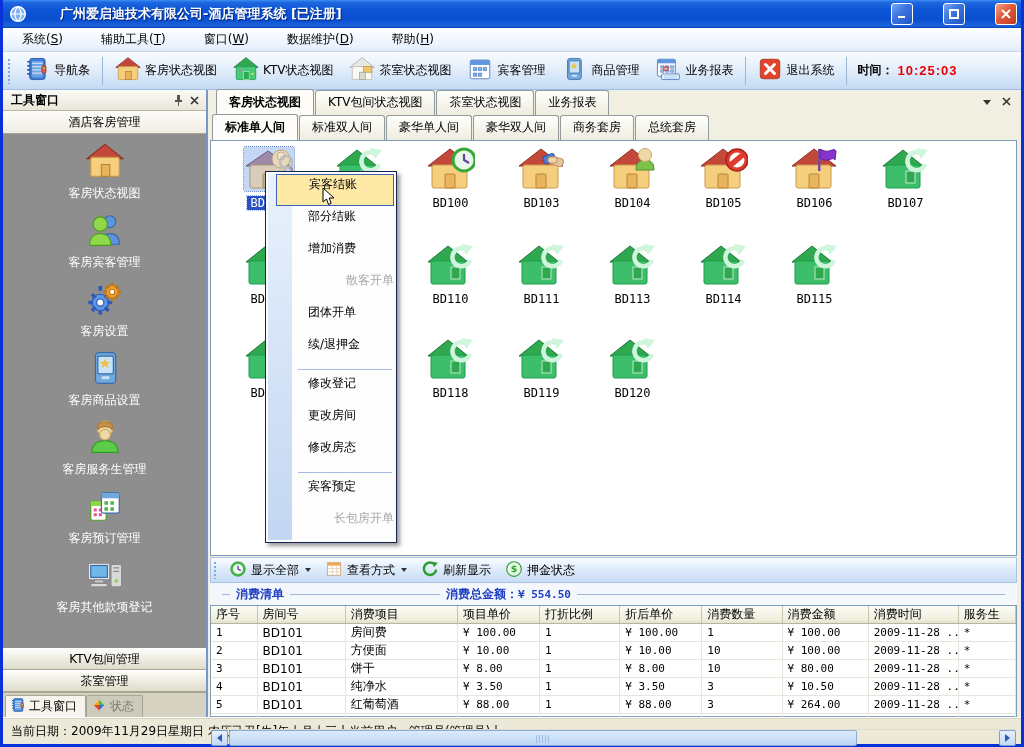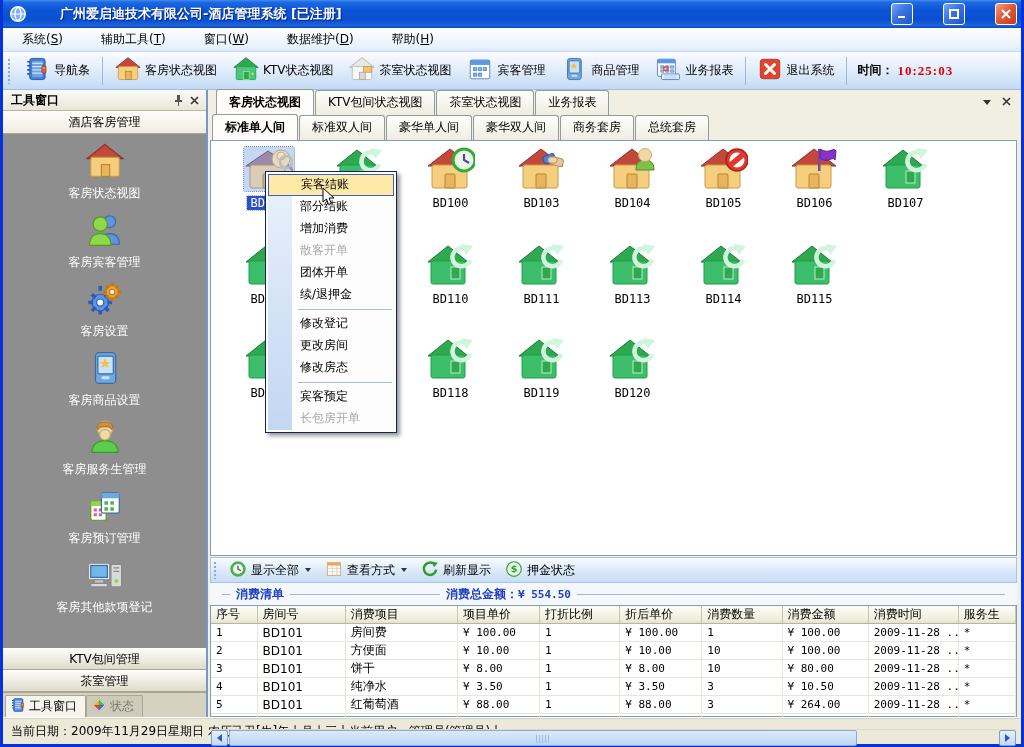--- a/index.html
+++ b/index.html
@@ -29,21 +29,21 @@
   
   .toolbar { height:38px; flex:none; display:flex; align-items:center; padding:0 4px 0 2px;
     background:linear-gradient(180deg,#FAFCFF 0%,#E3EEFB 45%,#CCE0F6 85%,#C3D9F3 100%);
     border-bottom:1px solid #9EBEE4; }
   .grip { width:5px; height:26px; margin:0 4px 0 2px; flex:none;
     background-image:radial-gradient(#88A8D8 1px, transparent 1.6px); background-size:4px 4px; }
   .tb-btn { display:flex; align-items:center; gap:4px; padding:2px 8px; white-space:nowrap; border-radius:2px; }
   .tb-btn svg { flex:none; }
   .tb-sep { width:1px; height:28px; background:#9FB8D8; margin:0 4px; flex:none; }
   .tb-time { display:flex; align-items:center; gap:4px; padding:0 6px; font-weight:bold; }
-  .tb-time .tval { color:#E80000; font-family:Liberation Serif, serif; font-size:13px; letter-spacing:1px; }
+  .tb-time .tval { color:#E80000; font-family:Liberation Sans, sans-serif; font-size:13px; letter-spacing:1px; }
 
   
   .content { flex:1; display:flex; min-height:0; background:#ECE9D8; }
 
   
   .sidebar { width:205px; flex:none; display:flex; flex-direction:column; border-right:2px solid #7A96C8; background:#8E8E8E; }
   .sb-titlebar { height:21px; flex:none; display:flex; align-items:center; padding:0 4px 0 8px;
      background:linear-gradient(180deg,#FBFAF6,#E9E6D8); border-bottom:1px solid #B9B5A2; color:#000; }
   .sb-titlebar .sb-title { flex:1; font-weight:bold; }
   .sb-titlebar .sb-ctl { width:16px; height:15px; display:flex; align-items:center; justify-content:center; color:#444; }
@@ -76,22 +76,22 @@
   .room-ic { width:50px; height:44px; display:flex; align-items:center; justify-content:center; border-radius:2px; }
   .room-cell.selected .room-ic { background:#C6D7F5; outline:1px dotted #5A7AC0; }
   .room-lbl { margin-top:5px; font-family:"DejaVu Sans Mono",monospace; font-size:12px; color:#000; padding:0 3px; }
   .room-cell.selected .room-lbl { background:#2A50C8; color:#fff; outline:1px dotted #9FB4E8; }
 
   
   .ctx-menu { position:absolute; left:54px; top:30px; width:132px; background:#FDFDFD;
      border:1px solid #16254F; box-shadow:3px 3px 4px rgba(0,0,0,.4); padding:2px; z-index:10; }
   .ctx-strip { position:absolute; left:2px; top:2px; bottom:2px; width:24px;
      background:linear-gradient(180deg,#E9F1FC 0%,#C3D6F2 100%); }
-  .ctx-item { position:relative; height:22px; line-height:21px; padding-left:32px; color:#000; white-space:nowrap; }
-  .ctx-item.disabled { color:#A8A8A8; }
+  .ctx-item { position:relative; height:32px; line-height:21px; padding-left:32px; color:#000; white-space:nowrap;margin-left:8px; }
+  .ctx-item.disabled { color:#A8A8A8;text-align:right; }
   .ctx-item.highlighted { background:#FFE9A6; border:1px solid #3A63B8; line-height:19px; }
   .ctx-sep { height:1px; background:#A6BBE2; margin:3px 2px 3px 30px; position:relative; }
   .ctx-cursor { position:absolute; left:56px; top:15px; z-index:11; }
 
   
   .actionbar { height:26px; flex:none; display:flex; align-items:center; margin-top:1px;
      background:linear-gradient(180deg,#FAFCFF 0%,#DCEAFA 50%,#C8DDF5 100%); border:1px solid #A9C4E4; }
   .ab-btn { display:flex; align-items:center; gap:4px; padding:2px 7px; white-space:nowrap; }
   .dd-arrow { width:0; height:0; border-left:3px solid transparent; border-right:3px solid transparent; border-top:4px solid #333; margin-left:2px; }
 

